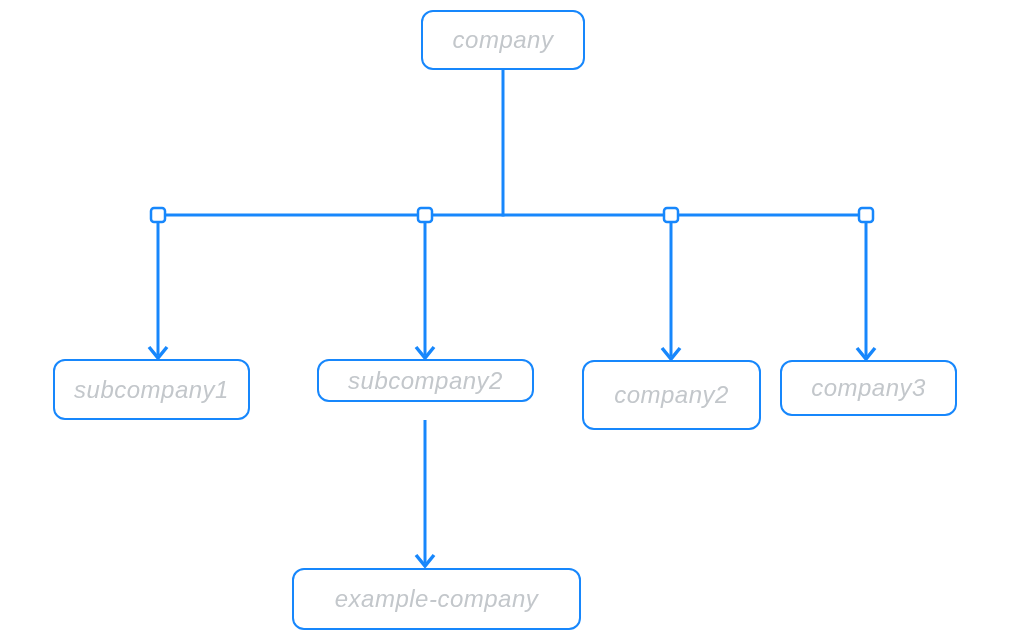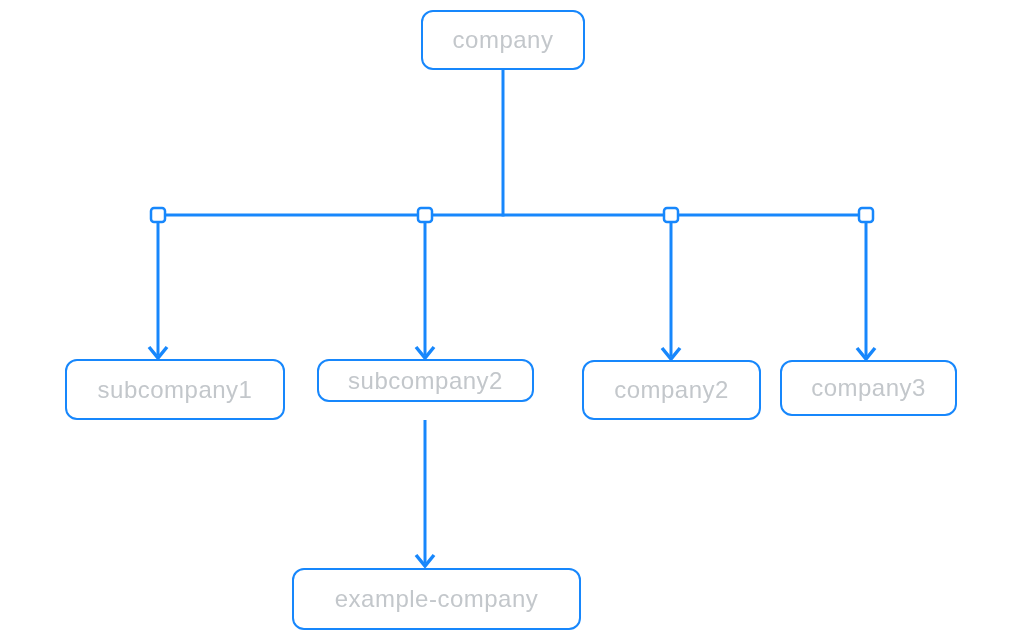--- a/index.html
+++ b/index.html
@@ -42,20 +42,21 @@
   }
   .node {
     position: absolute;
     box-sizing: border-box;
     background: var(--node-fill, #ffffff);
     border: 2px solid var(--node-border, #1787fc);
     border-radius: 12px;
     display: flex;
     align-items: center;
     justify-content: center;
+    font-style: italic;
   }
   .node-label {
     font-size: 24px;
     letter-spacing: 0.5px;
     color: var(--node-text, #c3c7cb);
     white-space: nowrap;
     user-select: none;
   }
 </style>
 </head>
@@ -97,29 +98,29 @@
     <rect class="port" x="151" y="208" width="14" height="14" rx="3"></rect>
     <rect class="port" x="418" y="208" width="14" height="14" rx="3"></rect>
     <rect class="port" x="664" y="208" width="14" height="14" rx="3"></rect>
     <rect class="port" x="859" y="208" width="14" height="14" rx="3"></rect>
   </svg>
 
   <div class="node" style="left:421px; top:10px; width:164px; height:60px">
     <span class="node-label">company</span>
   </div>
 
-  <div class="node" style="left:65px; top:359px; width:220px; height:61px">
+  <div class="node" style="left:53px; top:359px; width:197px; height:61px">
     <span class="node-label">subcompany1</span>
   </div>
 
   <div class="node" style="left:317px; top:359px; width:217px; height:43px">
     <span class="node-label">subcompany2</span>
   </div>
 
-  <div class="node" style="left:582px; top:360px; width:179px; height:60px">
+  <div class="node" style="left:582px; top:360px; width:179px; height:70px">
     <span class="node-label">company2</span>
   </div>
 
   <div class="node" style="left:780px; top:360px; width:177px; height:56px">
     <span class="node-label">company3</span>
   </div>
 
   <div class="node" style="left:292px; top:568px; width:289px; height:62px">
     <span class="node-label">example-company</span>
   </div>

